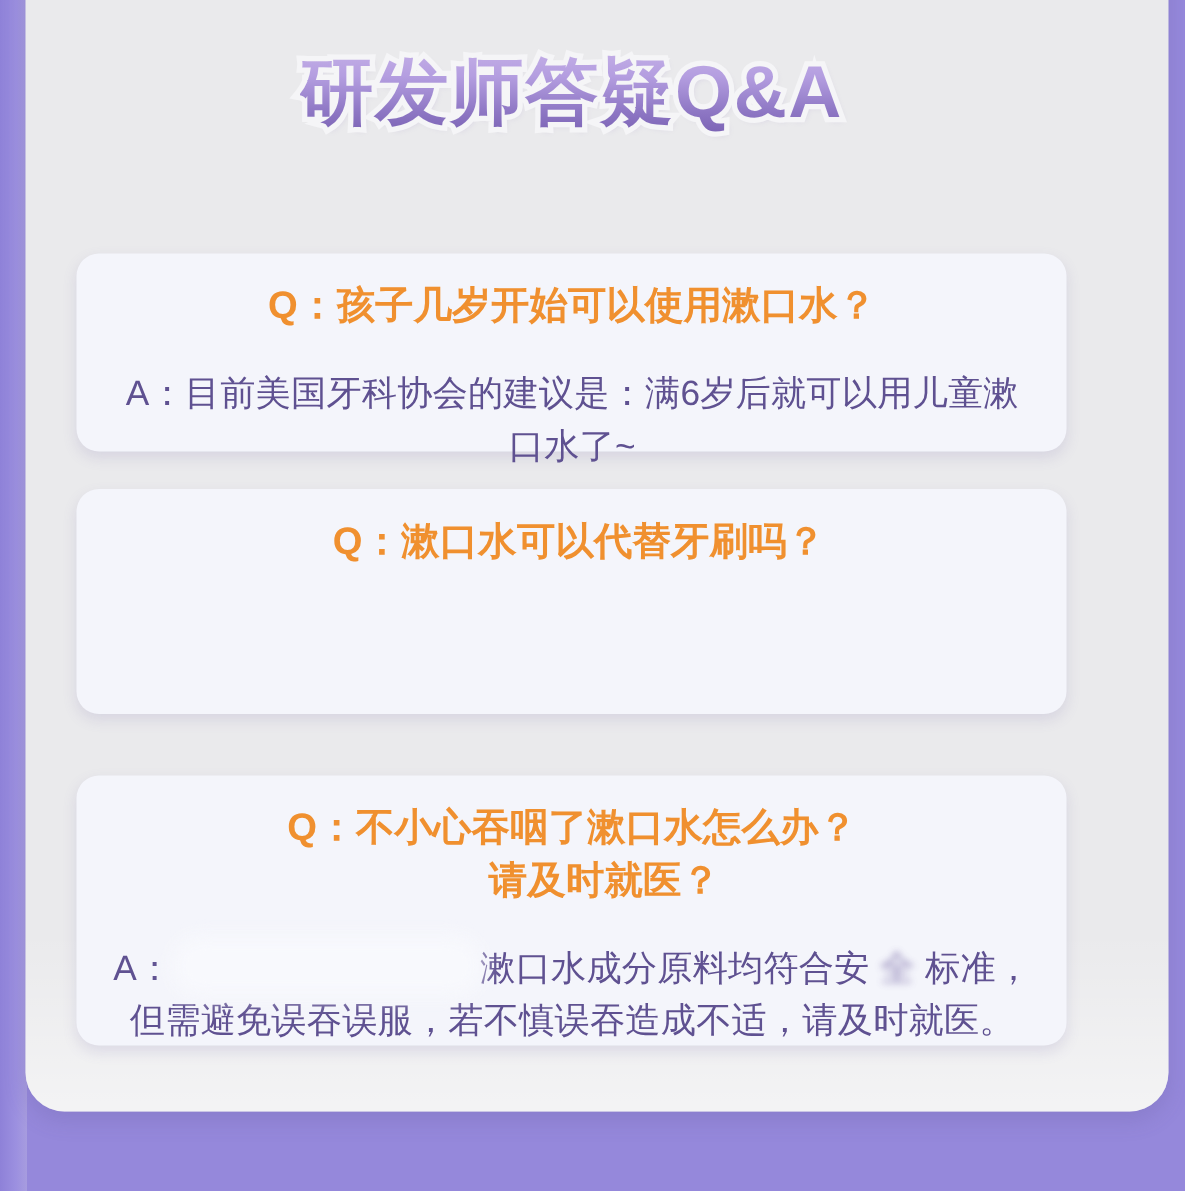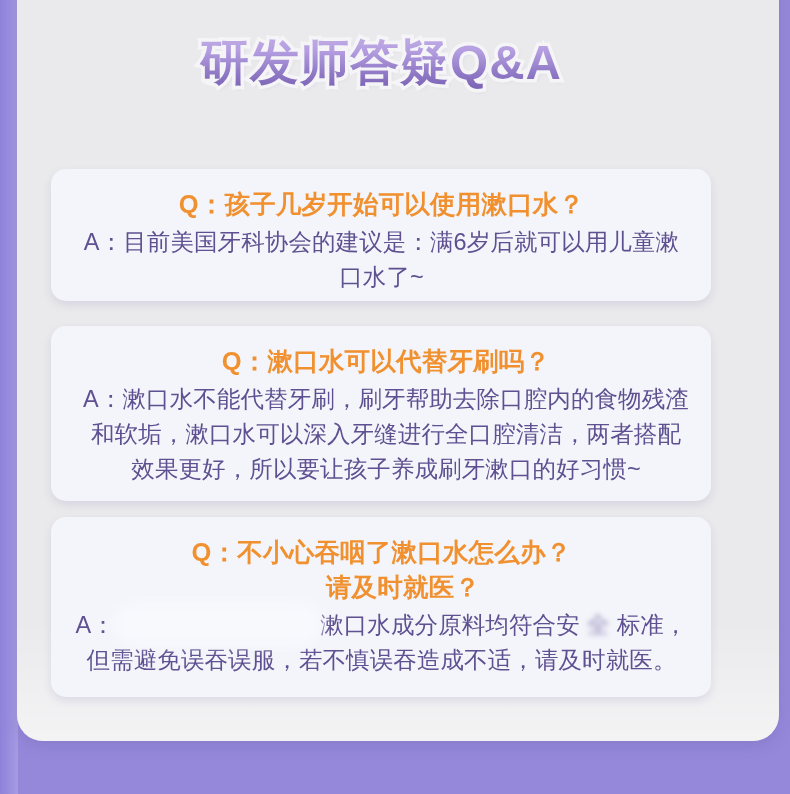--- a/index.html
+++ b/index.html
@@ -98,39 +98,39 @@
     width: 660px;
     background: #f4f5fb;
     border-radius: 15px;
     box-shadow: 0 4px 9px rgba(120,105,170,.16);
     box-sizing: border-box;
     padding: 18px 22px 18px 23px;
     z-index: 3;
     text-align: center;
   }
   #card-0 { top: 169px; height: 132px; }
-  #card-1 { top: 326px; height: 175px; padding-left: 32px; }
+  #card-1 { top: 326px; height: 150px; padding-left: 32px; }
   #card-2 { top: 517px; height: 180px; }
 
   .q-line {
     color: #f0902f;
     font-weight: bold;
     font-size: 25.5px;
     line-height: 1.38;
     letter-spacing: .2px;
     white-space: pre;
   }
   .q-line.indent { padding-left: 43px; }
 
   .a-block {
     color: #5f5191;
     font-size: 23.5px;
     line-height: 1.49;
     letter-spacing: .1px;
-    margin-top: 3px;
+    margin-top: 23px;
   }
 
   
   .redacted-block {
     display: inline-block;
     width: 188px;
     height: 22px;
     vertical-align: -2px;
     margin: 0 2px;
     background: #f8f9fd;
@@ -159,23 +159,20 @@
 
   <div class="card" id="card-0">
     <div class="q-line">Q：孩子几岁开始可以使用漱口水？</div>
     <div class="a-block">
       <span>A：目前美国牙科协会的建议是：满6岁后就可以用儿童漱口水了~</span>
     </div>
   </div>
 
   <div class="card" id="card-1">
     <div class="q-line">Q：漱口水可以代替牙刷吗？</div>
-    <div class="a-block">
-      <span>A：漱口水不能代替牙刷，刷牙帮助去除口腔内的食物残渣和软垢，漱口水可以深入牙缝进行全口腔清洁，两者搭配效果更好，所以要让孩子养成刷牙漱口的好习惯~</span>
-    </div>
   </div>
 
   <div class="card" id="card-2">
     <div class="q-line">Q：不小心吞咽了漱口水怎么办？</div>
     <div class="q-line indent">请及时就医？</div>
     <div class="a-block">
       <span>A：</span>
       <span class="redacted-block"></span>
       <span>漱口水成分原料均符合安</span>
       <span class="redacted-glyph">全</span>

